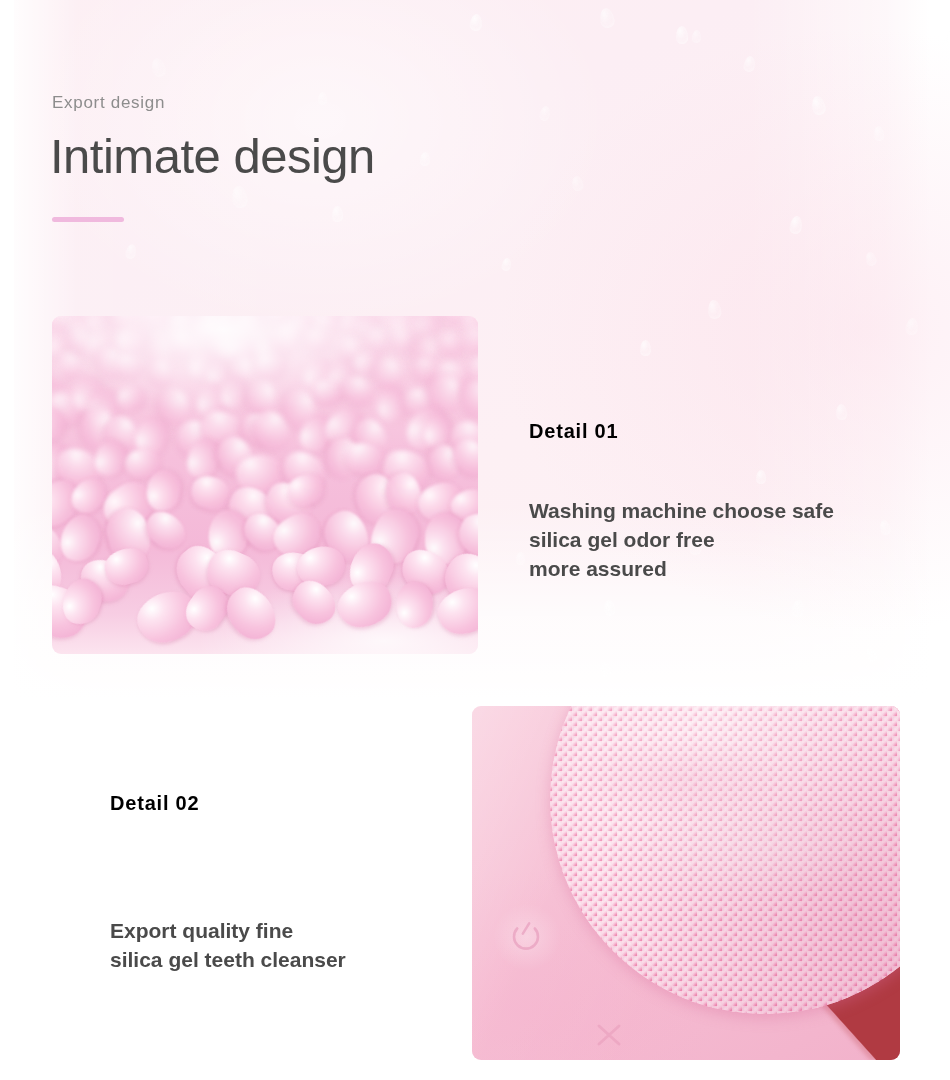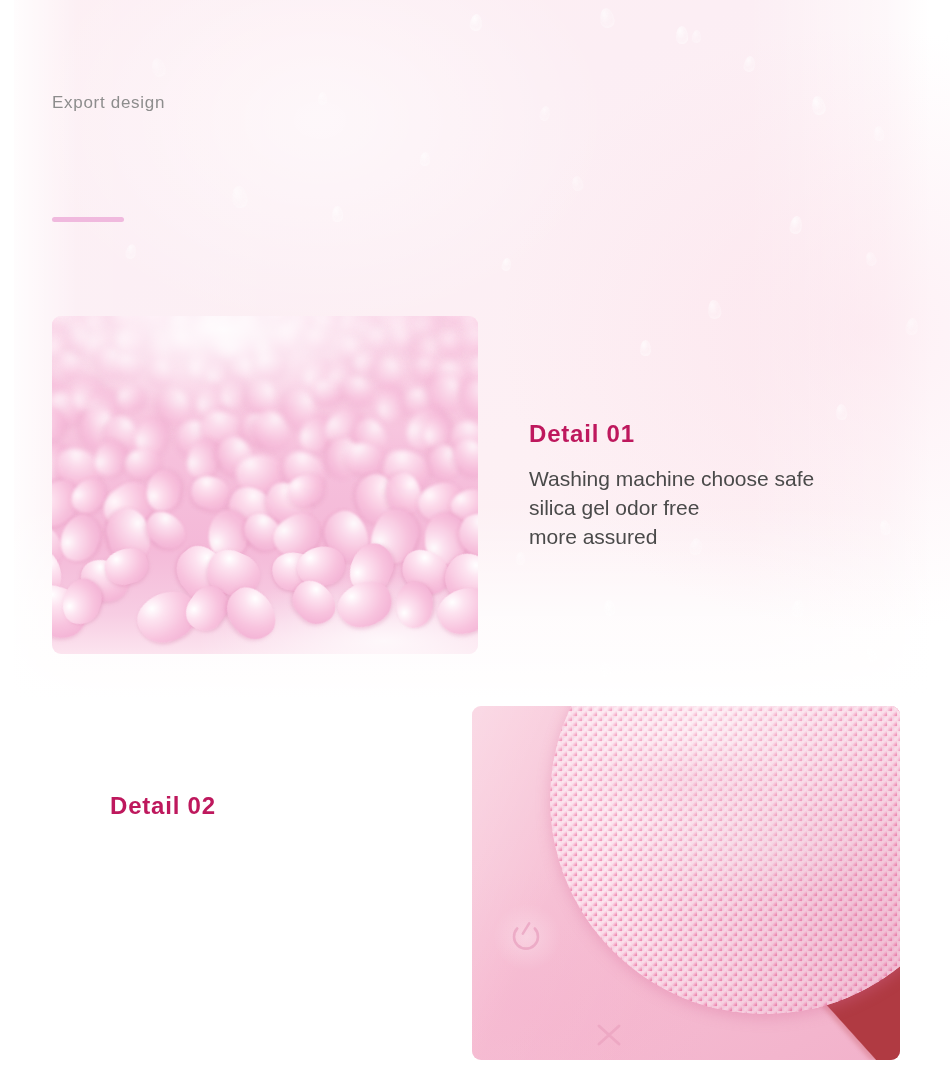--- a/index.html
+++ b/index.html
@@ -179,27 +179,27 @@
   }
   .x-icon {
     position:absolute; left:120px; top:312px;
     width:34px; height:34px; z-index:5;
     opacity:0.50;
   }
 
   
   .detail-title {
     position:absolute;
-    font-size:24px; font-weight:700; color:#be185d;
+    font-size:20px; font-weight:700; color:#000000;
     letter-spacing:0.8px; white-space:nowrap;
   }
   .detail-body {
     position:absolute;
-    font-size:21px; font-weight:400; color:#4a4a4a;
-    line-height:29px; white-space:pre-line;
+    font-size:21px; font-weight:700; color:#4a4a4a;
+    line-height:29px; white-space:pre-line;margin-top:32px;
   }
   #d1-title { left:529px; top:420px; }
   #d1-body  { left:529px; top:464px; }
   #d2-title { left:110px; top:792px; }
   #d2-body  { left:110px; top:884px; }
 </style>
 </head>
 <body>
 
 <div id="page">
@@ -235,20 +235,21 @@
       <div class="droplet" style="left:690px;top:538px;width:12px;height:17px;transform:rotate(10deg);opacity:0.5;"></div>
       <div class="droplet" style="left:880px;top:520px;width:10px;height:15px;transform:rotate(-13deg);opacity:0.63;"></div>
       <div class="droplet" style="left:604px;top:600px;width:11px;height:16px;transform:rotate(-6deg);opacity:0.76;"></div>
       <div class="droplet" style="left:516px;top:552px;width:9px;height:13px;transform:rotate(1deg);opacity:0.49;"></div>
       <div class="droplet" style="left:792px;top:600px;width:12px;height:17px;transform:rotate(8deg);opacity:0.62;"></div>
       <div class="droplet" style="left:866px;top:648px;width:10px;height:14px;transform:rotate(-15deg);opacity:0.75;"></div>
       <div class="droplet" style="left:600px;top:662px;width:11px;height:15px;transform:rotate(-8deg);opacity:0.48;"></div>
     </div>
 
   <div class="eyebrow">Export design</div>
+  <div class="headline">Intimate design</div>
   <div class="accent-bar"></div>
 
   <div class="photo" id="photo-pellets">
     <div id="pellet-field">
         <div class="pellet" style="left:-13.2px;top:-9.2px;width:30.1px;height:24.1px;border-radius:54% 54% 48% 48% / 46% 46% 54% 54%;transform:rotate(87.7deg);filter:blur(5px);opacity:0.55;z-index:1;"></div>
         <div class="pellet" style="left:10.6px;top:-0.1px;width:33.9px;height:27.1px;border-radius:60% 60% 54% 54% / 46% 46% 54% 54%;transform:rotate(-76.6deg);filter:blur(5px);opacity:0.55;z-index:1;"></div>
         <div class="pellet" style="left:29.7px;top:-10.9px;width:34.7px;height:27.8px;border-radius:49% 49% 43% 43% / 46% 46% 54% 54%;transform:rotate(-79.4deg);filter:blur(5px);opacity:0.55;z-index:1;"></div>
         <div class="pellet" style="left:51.3px;top:-12.8px;width:31.5px;height:25.2px;border-radius:57% 57% 51% 51% / 46% 46% 54% 54%;transform:rotate(76.3deg);filter:blur(5px);opacity:0.55;z-index:1;"></div>
         <div class="pellet" style="left:89.8px;top:-13.0px;width:30.9px;height:24.7px;border-radius:46% 46% 40% 40% / 46% 46% 54% 54%;transform:rotate(-0.7deg);filter:blur(5px);opacity:0.55;z-index:1;"></div>
         <div class="pellet" style="left:117.7px;top:-12.9px;width:32.8px;height:26.2px;border-radius:42% 42% 36% 36% / 46% 46% 54% 54%;transform:rotate(-63.7deg);filter:blur(5px);opacity:0.55;z-index:1;"></div>
@@ -408,14 +409,16 @@
       <div class="bristle-dots b"></div>
       <div class="bristle-swirl"></div>
       <div class="bristle-shade"></div>
     </div>
 
     <div class="red-wedge-soft"></div>
     <div class="red-wedge"></div>
   </div>
 
   <div class="detail-title" id="d2-title">Detail 02</div>
+  <div class="detail-body" id="d2-body">Export quality fine
+silica gel teeth cleanser</div>
 
 </div>
 
 </body></html>

